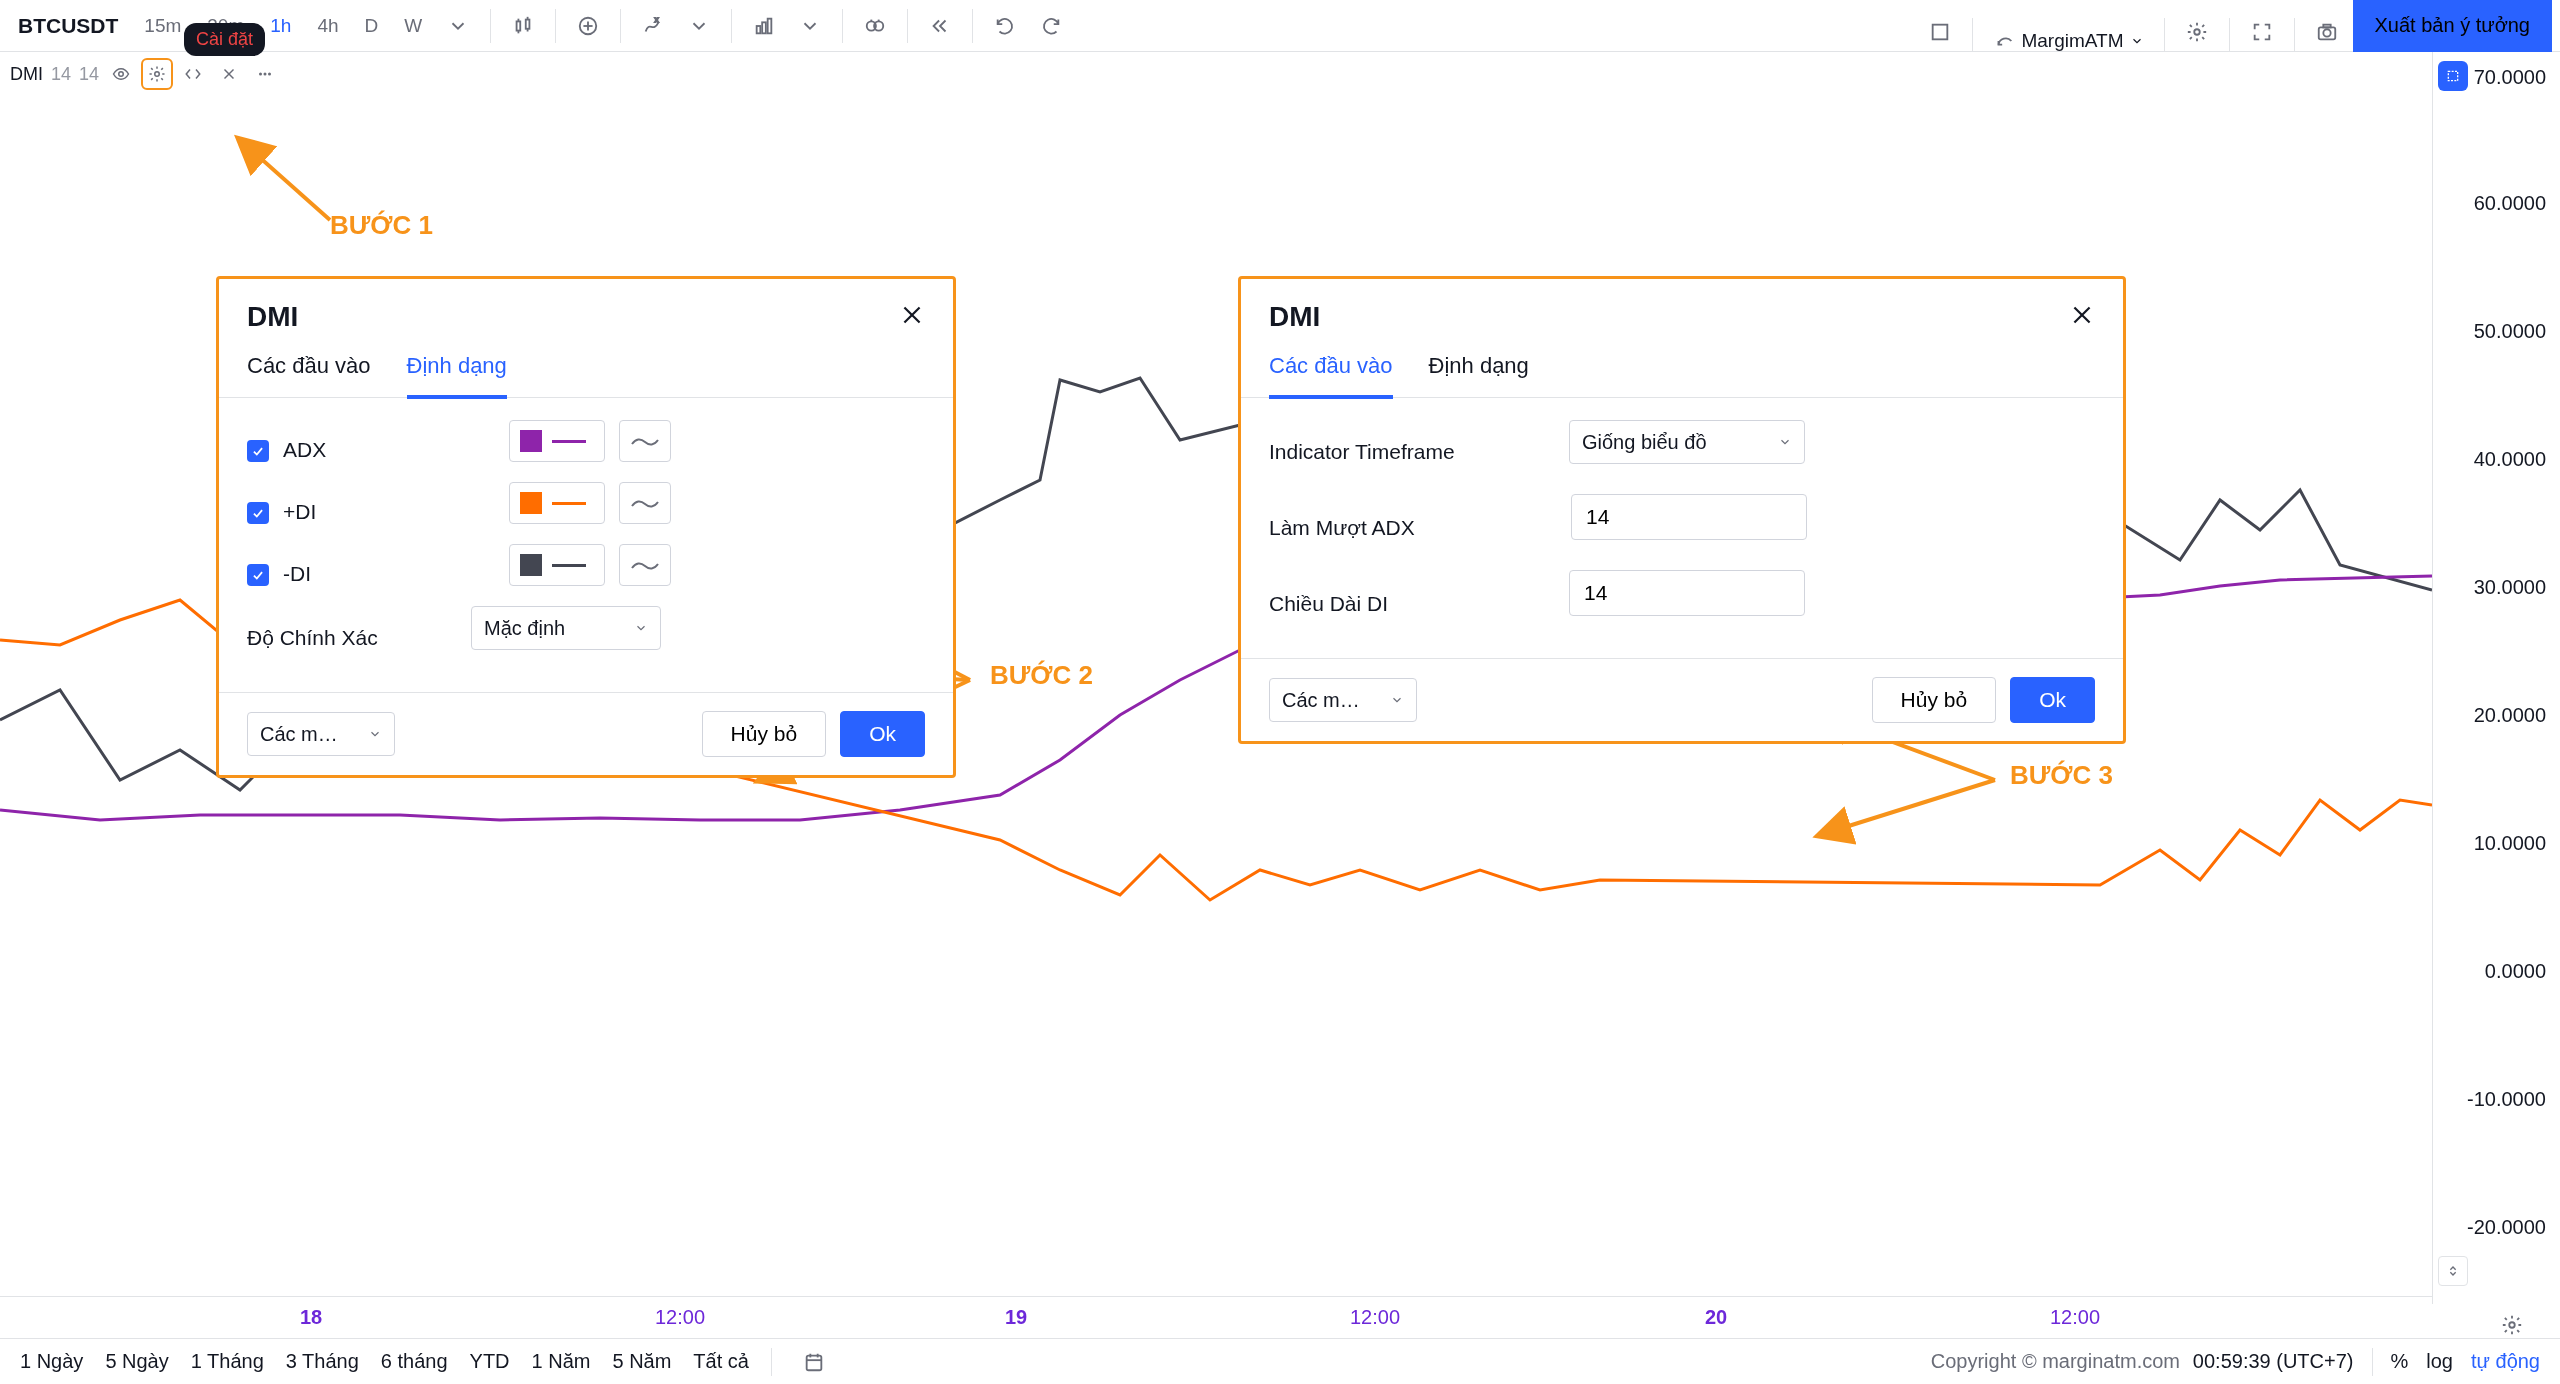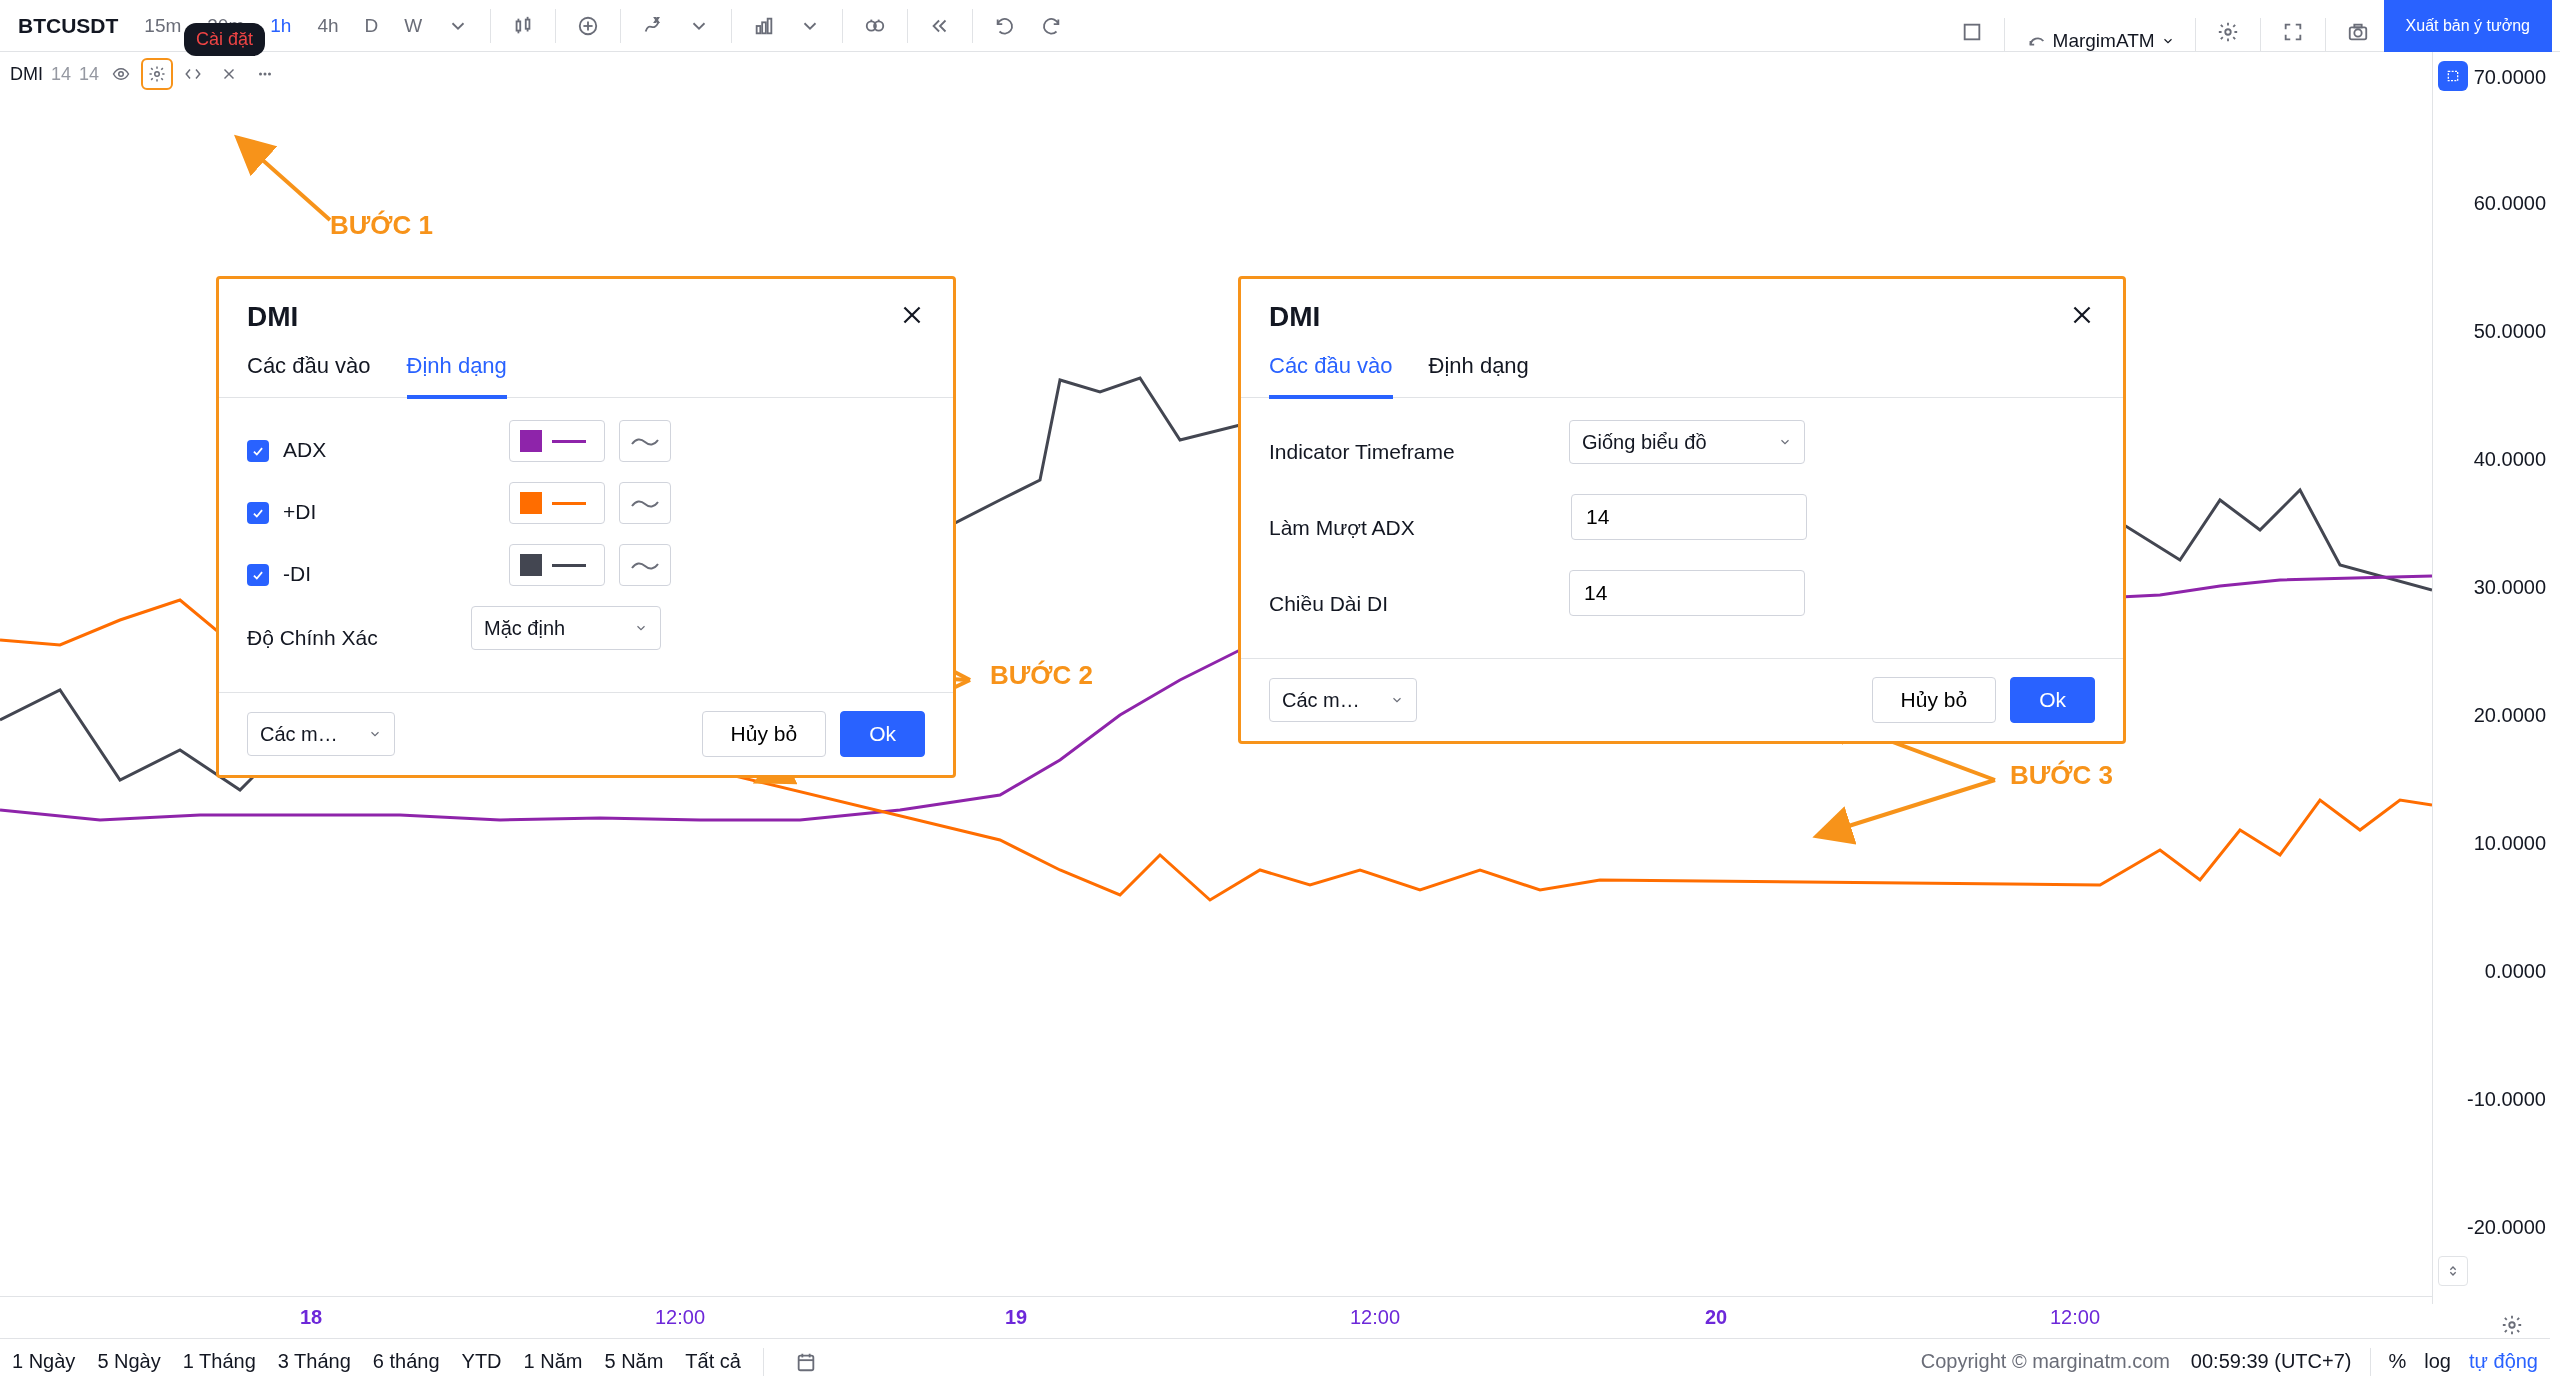--- a/index.html
+++ b/index.html
@@ -8,21 +8,21 @@
 
 .topbar{height:52px;border-bottom:1px solid #e1e3e6;display:flex;align-items:center;padding:0 8px;gap:6px;font-size:19px}
 .sym{font-weight:700;padding:0 10px;font-size:21px}
 .tf{padding:6px 10px;color:#6a6d78;cursor:pointer;font-size:19px}
 .tf.active{color:#2962ff}
 .vsep{width:1px;height:34px;background:#e1e3e6;margin:0 6px}
 .tbtn{width:40px;height:40px;display:flex;align-items:center;justify-content:center;cursor:pointer;color:#6a6d78}
 .tbtn svg{width:22px;height:22px}
 .topright{margin-left:auto;display:flex;align-items:flex-end;gap:6px}
 .user{display:flex;align-items:center;gap:6px;font-size:19px;padding:0 8px}
-.pub{background:#2962ff;color:#ffffff;padding:10px 22px;font-size:16px;cursor:pointer;border:none;height:52px}
+.pub{background:#2962ff;color:#000000;padding:10px 22px;font-size:20px;cursor:pointer;border:none;height:52px}
 
 
 .legend{position:absolute;top:60px;left:10px;display:flex;align-items:center;gap:8px;font-size:18px;color:#131722;z-index:5}
 .legend .p{color:#9598a1}
 .lbtn{width:28px;height:28px;display:flex;align-items:center;justify-content:center;cursor:pointer;color:#6a6d78}
 .lbtn svg{width:18px;height:18px}
 .lbtn.hl{outline:2px solid #f7931a;border-radius:4px}
 
 
 .tooltip{position:absolute;top:23px;left:184px;background:#131722;color:#ef4444;padding:6px 12px;font-size:18px;border-radius:12px;z-index:6}
@@ -34,21 +34,21 @@
 .pbadge{position:absolute;right:92px;top:9px;width:30px;height:30px;background:#2962ff;border-radius:6px;display:flex;align-items:center;justify-content:center}
 .pbadge svg{width:16px;height:16px;stroke:#fff}
 .expand{position:absolute;right:92px;bottom:18px;width:30px;height:30px;border:1px solid #e1e3e6;border-radius:4px;display:flex;align-items:center;justify-content:center}
 
 
 .xaxis{position:absolute;left:0;right:128px;bottom:46px;height:42px;border-top:1px solid #e1e3e6;display:flex;align-items:center;font-size:20px;color:#6d28d9}
 .xlab{position:absolute}
 .xgear{position:absolute;right:-100px;top:8px}
 
 
-.btm{position:absolute;left:0;right:10px;bottom:0;height:46px;border-top:1px solid #e1e3e6;display:flex;align-items:center;padding:0 12px;font-size:20px;gap:22px}
+.btm{position:absolute;left:0;right:0;bottom:0;height:46px;border-top:1px solid #e1e3e6;display:flex;align-items:center;padding:0 20px;font-size:20px;gap:22px}
 .btm span{cursor:pointer}
 .blnk{color:#2962ff}
 .bright{margin-left:auto;display:flex;align-items:center;gap:18px;font-size:20px}
 .copy{position:absolute;right:380px;color:#6a6d78}
 
 
 .modal{position:absolute;background:#fff;border:3px solid #f7931a;border-radius:4px;z-index:10;width:490px}
 .mhead{display:flex;align-items:center;padding:22px 28px 10px}
 .mtitle{font-size:28px;font-weight:700}
 .mclose{margin-left:auto;cursor:pointer}

